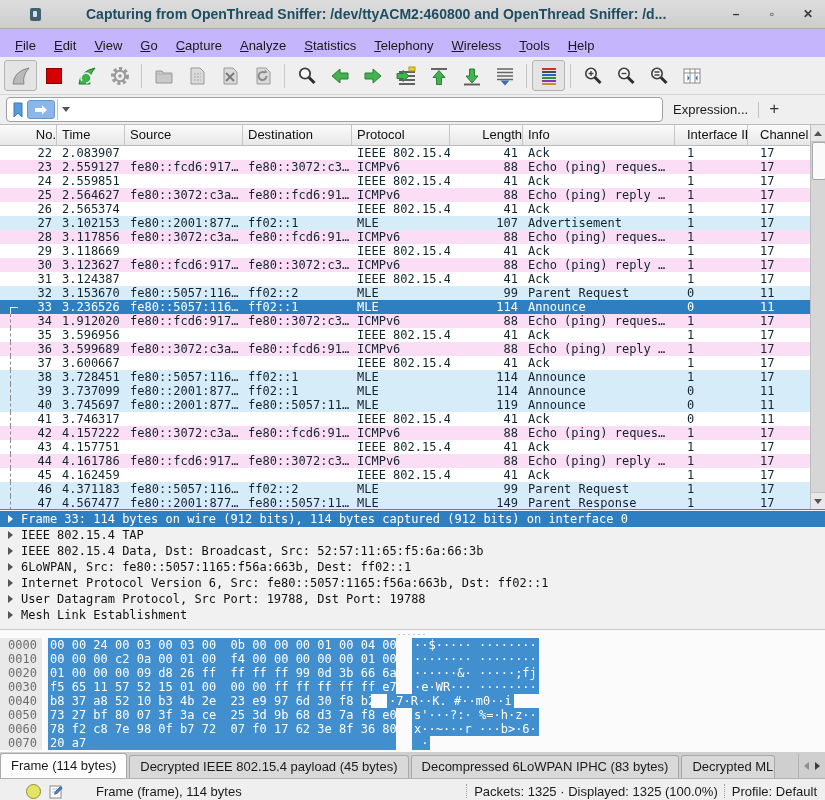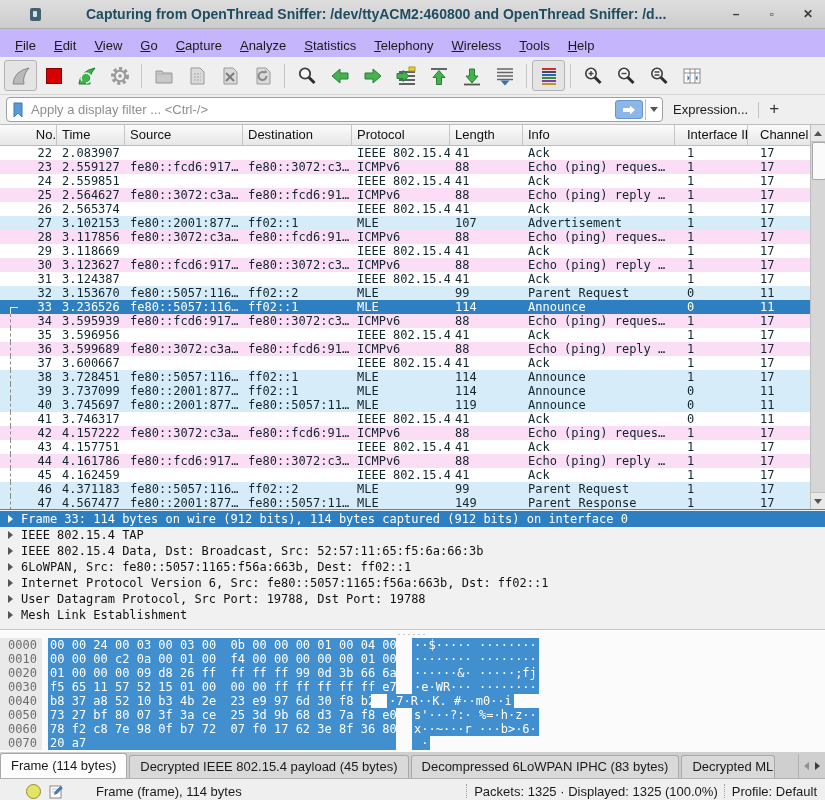--- a/index.html
+++ b/index.html
@@ -38,21 +38,21 @@
   .plus{font-size:17px;color:#333;padding:0 6px 2px 2px}
   .expr{padding:0 2px}
   
   .plist{height:384px;background:#22c55e;position:relative;border-bottom:1px solid #8b5cf6}
   .phdr{height:20px;display:flex;background:linear-gradient(#fbfbfb,#e7e7e7);border-bottom:1px solid #bdbdbd;overflow:hidden;width:810px}
   .hc{box-sizing:border-box;flex:none;padding:2px 0 0 5px;border-right:1px solid #c6c6c6;font-size:13px;color:#111;white-space:nowrap;overflow:hidden}
   .rows{position:absolute;top:21px;left:0;width:810px;height:363px;overflow:hidden;font-family:"DejaVu Sans Mono",monospace;font-size:12px}
   .prow{height:14px;line-height:14px;display:flex;white-space:nowrap;position:relative;color:#10252e}
   .pc{box-sizing:border-box;flex:none;padding:0 5px;overflow:hidden}
   .c0{width:57px;text-align:right}.c1{width:68px}.c2{width:118px}.c3{width:109px}.c4{width:98px}
-  .c5{width:73px;text-align:left}.c6{width:152px}.c7{width:73px;padding-left:12px}.c8{width:76px;padding-left:12px}
+  .c5{width:73px;text-align:right}.c6{width:152px}.c7{width:73px;padding-left:12px}.c8{width:76px;padding-left:12px}
   .prow.ack{background:#ffffff}
   .prow.icmp{background:#fbdef6}
   .prow.mle{background:#d7ecf9}
   .prow.selected{background:#2e7fc1;color:#ffffff}
   .mark-line{position:absolute;left:10px;top:0;height:14px;border-left:1px dashed #8b8b8b}
   .mark-corner{position:absolute;left:10px;top:7px;width:7px;height:7px;border-left:1px solid #e9f1f8;border-top:1px solid #e9f1f8}
   
   .vscroll{position:absolute;right:0;top:0;width:15px;height:384px;background:#d6d6d6;border-left:1px solid #bdbdbd;box-sizing:border-box}
   .sbtn{height:16px;background:#e8e8e8;border-bottom:1px solid #c2c2c2;display:flex;align-items:center;justify-content:center}
   .sbtn.bottom{position:absolute;bottom:0;left:0;right:0;border-top:1px solid #c2c2c2;border-bottom:0}
@@ -287,21 +287,20 @@
   </div>
 </div>
 
 <div class="filterbar">
   <div class="filter-box">
     <span style="margin:0 2px 0 4px">
         <svg width="14" height="18">
           <path d="M3 2 h8 v14 l-4 -3.8 L3 16 Z" fill="#5b9bd5" stroke="#3a79b8"></path>
         </svg>
       </span>
-    <input type="text" value="" placeholder="Apply a display filter ... &lt;Ctrl-/&gt;" style="">
     <span class="apply-btn">
         <svg width="16" height="12">
           <path d="M2 4 h7 V1.5 L14 6 l-5 4.5 V8 H2 Z" fill="#fff"></path>
         </svg>
       </span>
     <span class="caret-btn">
         <span class="caret"></span>
       </span>
   </div>
   <span class="expr">Expression...</span>
@@ -450,21 +449,21 @@
         <span class="pc c3">ff02::1</span>
         <span class="pc c4">MLE</span>
         <span class="pc c5">114</span>
         <span class="pc c6">Announce</span>
         <span class="pc c7">0</span>
         <span class="pc c8">11</span>
         <i class="mark-corner"></i>
       </div>
       <div class="prow icmp">
         <span class="pc c0">34</span>
-        <span class="pc c1">3.595939</span>
+        <span class="pc c1">1.912020</span>
         <span class="pc c2">fe80::fcd6:917…</span>
         <span class="pc c3">fe80::3072:c3…</span>
         <span class="pc c4">ICMPv6</span>
         <span class="pc c5">88</span>
         <span class="pc c6">Echo (ping) reques…</span>
         <span class="pc c7">1</span>
         <span class="pc c8">17</span>
         <i class="mark-line"></i>
       </div>
       <div class="prow ack">

